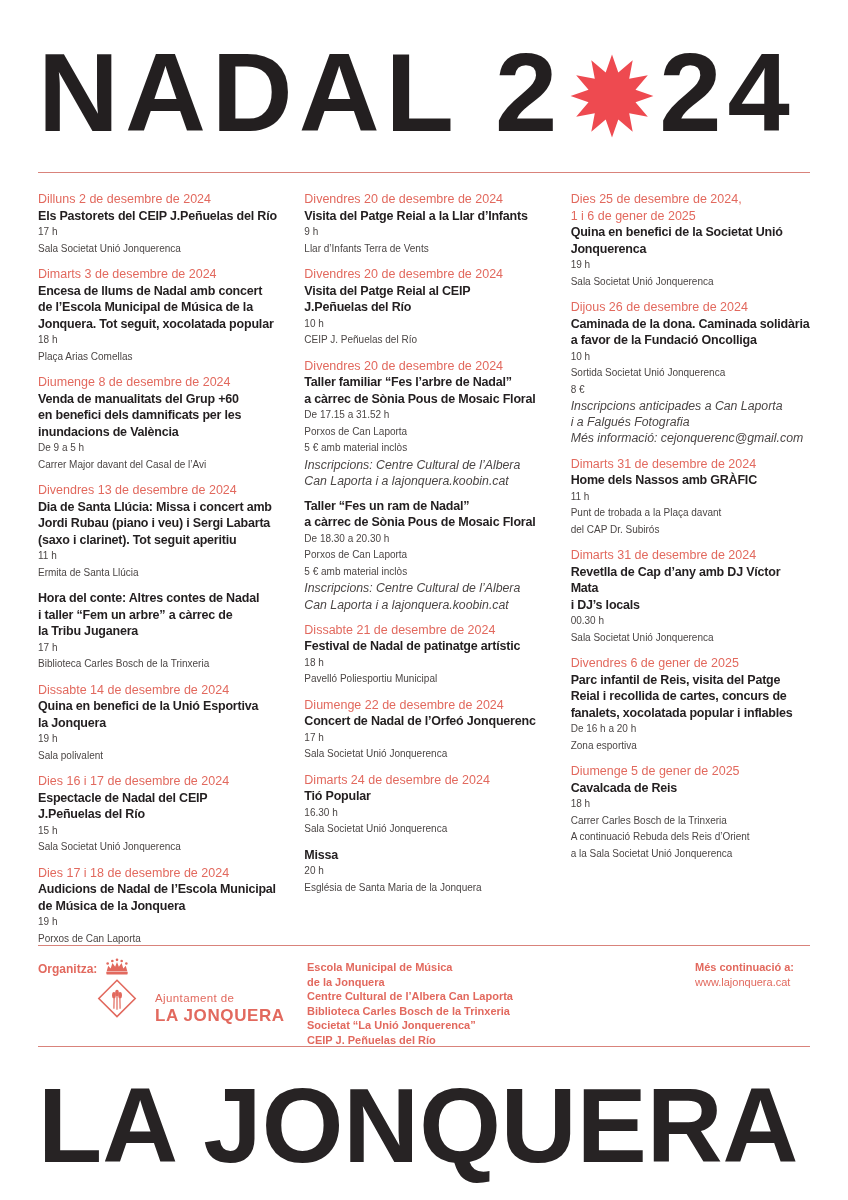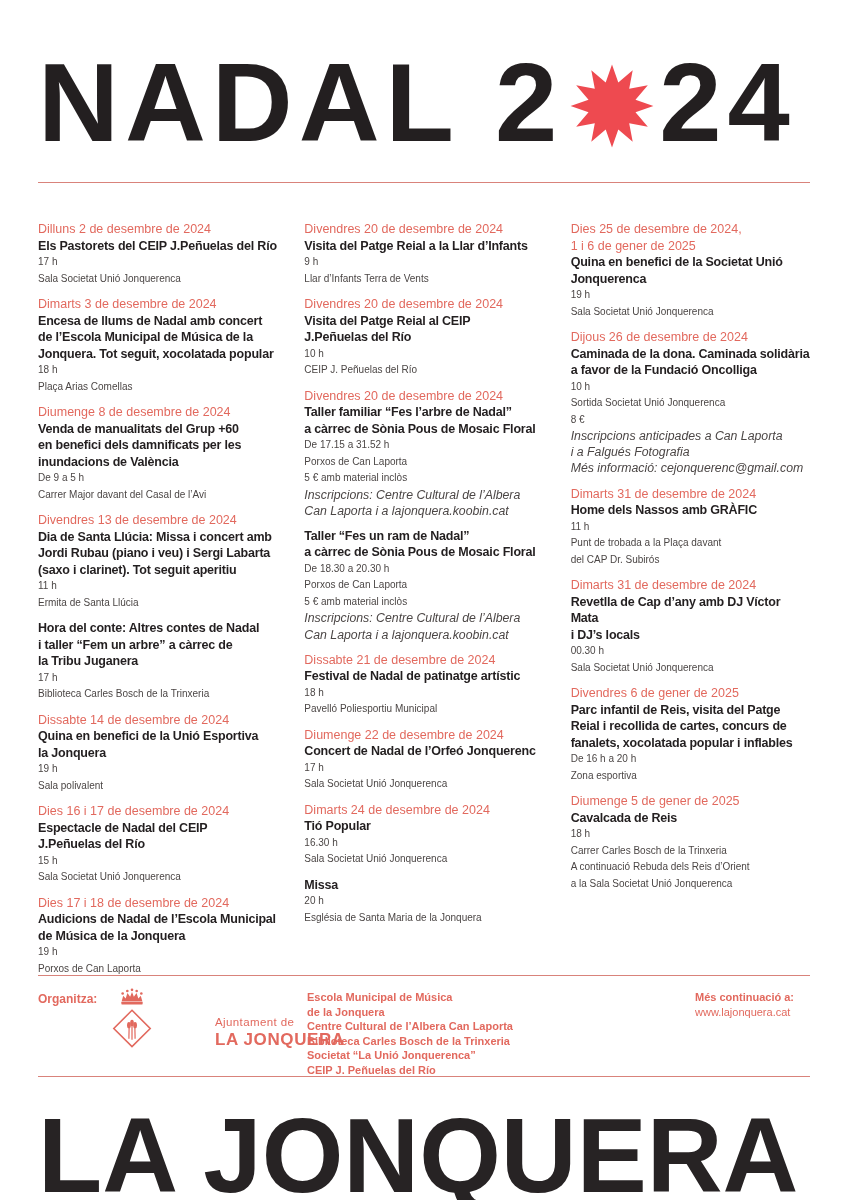--- a/index.html
+++ b/index.html
@@ -13,49 +13,49 @@
   html,body{margin:0;padding:0;}
   body{
     width:848px;height:1200px;background:#ffffff;overflow:hidden;
     font-family:"Liberation Sans", sans-serif;
     -webkit-font-smoothing:antialiased;
   }
   .page{width:848px;height:1200px;padding:0 38px;position:relative;}
 
   
   .main-title{
-    margin:44px 0 0;display:flex;align-items:center;
+    margin:34px 0 0;display:flex;align-items:center;
     font-size:112px;font-weight:700;letter-spacing:6px;
     color:var(--ink);line-height:1;height:118px;white-space:pre;
   }
   .main-title .star{width:90px;height:94px;margin:6px 2px 0 4px;flex:0 0 auto;}
 
   .rule{border:none;border-top:1px solid var(--rule);margin:0;}
   .rule-top{margin-top:20px;}
 
   
   .events-grid{
-    margin-top:38px;height:754px;display:grid;
+    margin-top:18px;height:754px;display:grid;
     grid-template-columns:repeat(3,1fr);column-gap:27px;overflow:hidden;
   }
   .event{margin-bottom:9px;}
   .event .date{
     color:var(--accent);font-size:12.5px;line-height:16.5px;white-space:pre-line;
   }
   .event .etitle{
     margin:0;font-size:12.5px;line-height:16.5px;font-weight:700;
     color:var(--ink);letter-spacing:-0.2px;white-space:pre-line;
   }
   .event .detail{font-size:10px;line-height:16.5px;color:var(--body);}
   .event .note{font-size:12.3px;line-height:16.2px;color:var(--body);font-style:italic;}
 
   
   .org-footer{position:relative;height:100px;}
   .org-label{position:absolute;left:0;top:16px;font-weight:700;color:var(--accent);font-size:12px;}
-  .logo{position:absolute;left:66px;top:10px;display:flex;align-items:center;color:var(--accent);gap:45px;}
+  .logo{position:absolute;left:51px;top:10px;display:flex;align-items:flex-end;color:var(--accent);}
   .logo svg{width:56px;height:70px;flex:0 0 auto;}
   .logo-text{margin:24px 0 0 10px;}
   .logo-line1{display:block;font-size:11.5px;letter-spacing:0.4px;}
   .logo-line2{display:block;font-size:17px;font-weight:700;letter-spacing:0.6px;margin-top:2px;}
   .org-list{
     position:absolute;top:14px;margin:0;padding:0;list-style:none;
     color:var(--accent);font-size:11px;line-height:14.6px;font-weight:bold;
   }
   .org-list li{white-space:pre-line;}
   .org-list-1{left:269px;}

